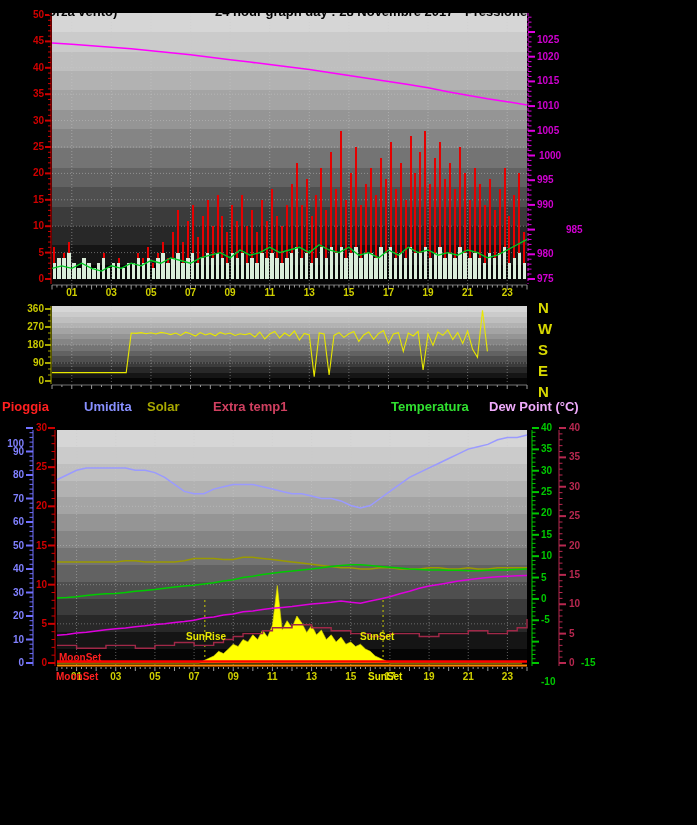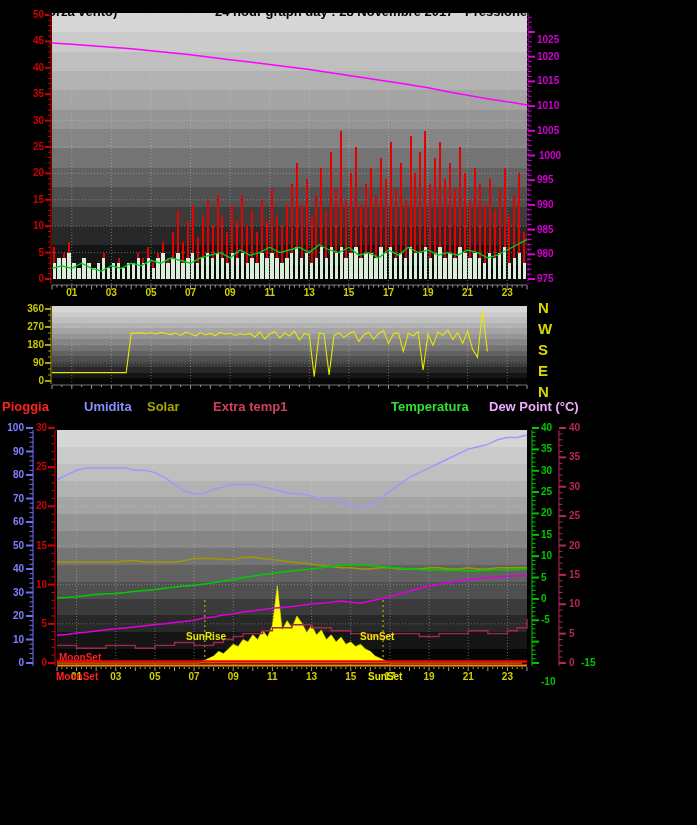--- a/index.html
+++ b/index.html
@@ -958,21 +958,21 @@
       <span class="tick" style="left: 24px; top: 194.8px; color: rgb(208, 0, 0); width: 20px; text-align: right;">15</span>
       <span class="tick" style="left: 24px; top: 168.4px; color: rgb(208, 0, 0); width: 20px; text-align: right;">20</span>
       <span class="tick" style="left: 24px; top: 142px; color: rgb(208, 0, 0); width: 20px; text-align: right;">25</span>
       <span class="tick" style="left: 24px; top: 115.6px; color: rgb(208, 0, 0); width: 20px; text-align: right;">30</span>
       <span class="tick" style="left: 24px; top: 89.2px; color: rgb(208, 0, 0); width: 20px; text-align: right;">35</span>
       <span class="tick" style="left: 24px; top: 62.8px; color: rgb(208, 0, 0); width: 20px; text-align: right;">40</span>
       <span class="tick" style="left: 24px; top: 36.4px; color: rgb(208, 0, 0); width: 20px; text-align: right;">45</span>
       <span class="tick" style="left: 24px; top: 10px; color: rgb(208, 0, 0); width: 20px; text-align: right;">50</span>
       <span class="tick" style="left: 537px; top: 274px; color: rgb(208, 0, 208); width: 26px; text-align: left;">975</span>
       <span class="tick" style="left: 537px; top: 249.3px; color: rgb(208, 0, 208); width: 26px; text-align: left;">980</span>
-      <span class="tick" style="left: 537px; top: 224.6px; color: rgb(208, 0, 208); width: 26px; text-align: left;">985</span>
+      <span class="tick" style="left: 566px; top: 224.6px; color: rgb(208, 0, 208); width: 26px; text-align: left;">985</span>
       <span class="tick" style="left: 537px; top: 199.9px; color: rgb(208, 0, 208); width: 26px; text-align: left;">990</span>
       <span class="tick" style="left: 537px; top: 175.2px; color: rgb(208, 0, 208); width: 26px; text-align: left;">995</span>
       <span class="tick" style="left: 537px; top: 150.5px; color: rgb(208, 0, 208); width: 26px; text-align: center;">1000</span>
       <span class="tick" style="left: 537px; top: 125.8px; color: rgb(208, 0, 208); width: 26px; text-align: left;">1005</span>
       <span class="tick" style="left: 537px; top: 101.1px; color: rgb(208, 0, 208); width: 26px; text-align: left;">1010</span>
       <span class="tick" style="left: 537px; top: 76.4px; color: rgb(208, 0, 208); width: 26px; text-align: left;">1015</span>
       <span class="tick" style="left: 537px; top: 51.7px; color: rgb(208, 0, 208); width: 26px; text-align: left;">1020</span>
       <span class="tick" style="left: 537px; top: 27px; color: rgb(208, 0, 208); width: 26px; text-align: left; margin-top: 8px;">1025</span>
       <span class="tick" style="left: 20px; top: 376px; color: rgb(200, 200, 0); width: 24px; text-align: right;">0</span>
       <span class="tick" style="left: 20px; top: 358px; color: rgb(200, 200, 0); width: 24px; text-align: right;">90</span>
@@ -994,21 +994,21 @@
       <span class="tick" style="left: 2px; top: 658px; color: rgb(128, 128, 255); width: 22px; text-align: right;">0</span>
       <span class="tick" style="left: 2px; top: 634.5px; color: rgb(128, 128, 255); width: 22px; text-align: right;">10</span>
       <span class="tick" style="left: 2px; top: 611px; color: rgb(128, 128, 255); width: 22px; text-align: right;">20</span>
       <span class="tick" style="left: 2px; top: 587.5px; color: rgb(128, 128, 255); width: 22px; text-align: right;">30</span>
       <span class="tick" style="left: 2px; top: 564px; color: rgb(128, 128, 255); width: 22px; text-align: right;">40</span>
       <span class="tick" style="left: 2px; top: 540.5px; color: rgb(128, 128, 255); width: 22px; text-align: right;">50</span>
       <span class="tick" style="left: 2px; top: 517px; color: rgb(128, 128, 255); width: 22px; text-align: right;">60</span>
       <span class="tick" style="left: 2px; top: 493.5px; color: rgb(128, 128, 255); width: 22px; text-align: right;">70</span>
       <span class="tick" style="left: 2px; top: 470px; color: rgb(128, 128, 255); width: 22px; text-align: right;">80</span>
       <span class="tick" style="left: 2px; top: 446.5px; color: rgb(128, 128, 255); width: 22px; text-align: right;">90</span>
-      <span class="tick" style="left: 2px; top: 423px; color: rgb(128, 128, 255); width: 22px; text-align: right;">100</span>
+      <span class="tick" style="left: 2px; top: 439px; color: rgb(128, 128, 255); width: 22px; text-align: right;">100</span>
       <span class="tick" style="left: 29px; top: 658px; color: rgb(208, 0, 0); width: 18px; text-align: right;">0</span>
       <span class="tick" style="left: 29px; top: 618.833px; color: rgb(208, 0, 0); width: 18px; text-align: right;">5</span>
       <span class="tick" style="left: 29px; top: 579.667px; color: rgb(208, 0, 0); width: 18px; text-align: right;">10</span>
       <span class="tick" style="left: 29px; top: 540.5px; color: rgb(208, 0, 0); width: 18px; text-align: right;">15</span>
       <span class="tick" style="left: 29px; top: 501.334px; color: rgb(208, 0, 0); width: 18px; text-align: right;">20</span>
       <span class="tick" style="left: 29px; top: 462.168px; color: rgb(208, 0, 0); width: 18px; text-align: right;">25</span>
       <span class="tick" style="left: 29px; top: 423.001px; color: rgb(208, 0, 0); width: 18px; text-align: right;">30</span>
       <span class="tick" style="left: 541px; top: 658px; color: rgb(0, 200, 0); width: 24px; text-align: left; margin-left: 40px;">-15</span>
       <span class="tick" style="left: 541px; top: 636.636px; color: rgb(0, 200, 0); width: 24px; text-align: left; margin-top: 40px;">-10</span>
       <span class="tick" style="left: 541px; top: 615.273px; color: rgb(0, 200, 0); width: 24px; text-align: left;">-5</span>

